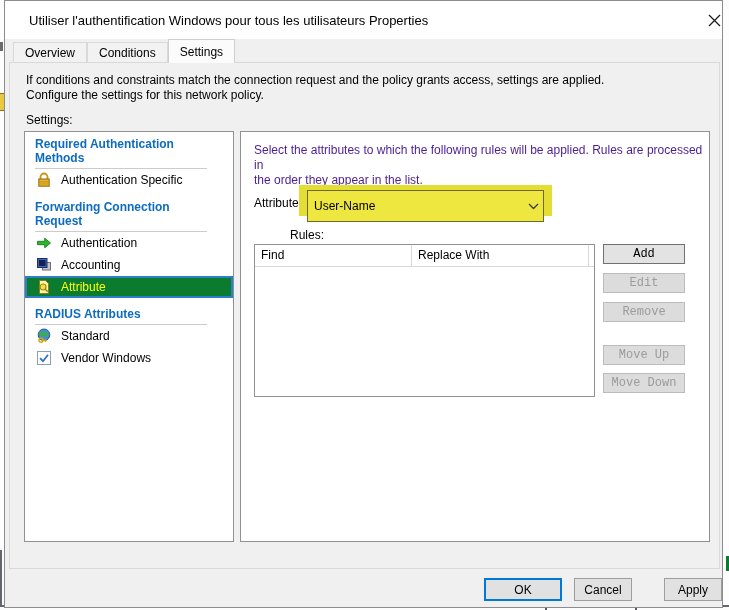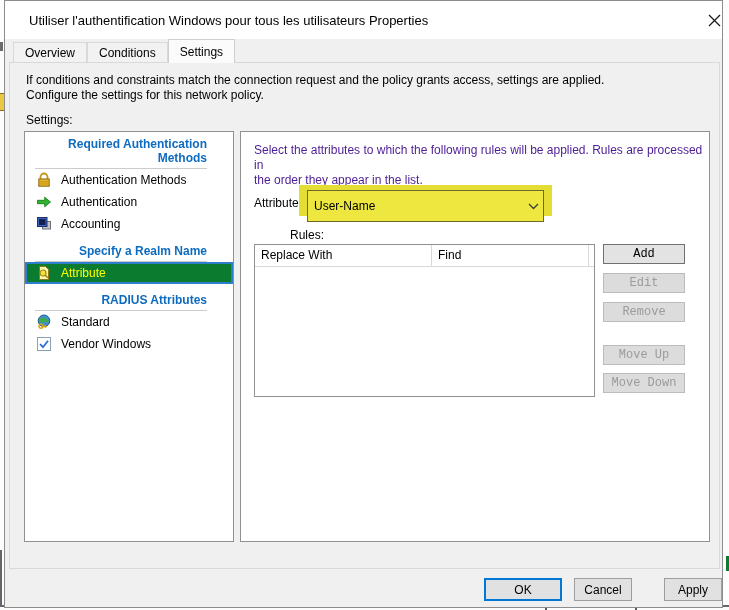--- a/index.html
+++ b/index.html
@@ -26,21 +26,21 @@
   .tab{box-sizing:border-box;font-size:12px;color:#000;padding:3px 11px 12px 11px;border:1px solid #d9d9d9;border-bottom:none;background:#f2f2f2;height:21px;cursor:pointer;}
   .tab.active{background:#fbfbfb;height:24px;padding-top:5px;position:relative;z-index:3;border-color:#cfcfcf;}
 
   .tab-page{position:absolute;left:4px;top:61px;width:711px;height:507px;background:#f0f0f0;border:1px solid #d9d9d9;box-sizing:border-box;z-index:1;}
 
   .intro{position:absolute;left:16px;top:10px;font-size:12px;line-height:15px;color:#000;}
   .settings-label{position:absolute;left:16px;top:50px;font-size:12px;color:#000;}
 
   
   .tree-panel{position:absolute;left:14px;top:68px;width:210px;height:411px;background:#ffffff;border:1px solid #919191;box-sizing:border-box;overflow:hidden;}
-  .tree-header{margin:5px 8px 0 10px;padding-bottom:3px;border-bottom:1px solid #cccccc;color:#0e6cc0;font-weight:bold;font-size:12px;line-height:14px;width:172px;text-align:right;}
+  .tree-header{margin:5px 8px 0 10px;padding-bottom:3px;border-bottom:1px solid #cccccc;color:#0e6cc0;font-weight:bold;font-size:12px;line-height:14px;width:172px;}
   .tree-header + .tree-header, .tree-item + .tree-header{margin-top:9px;}
   .tree-item{display:flex;align-items:center;gap:9px;padding:3px 2px 3px 11px;font-size:12px;color:#000;cursor:pointer;}
   .tree-item.selected{background:#0b7c2f;border:2px solid #2d7fc9;padding:1px 0 1px 9px;color:#ffff00;}
   .icon{width:16px;height:16px;flex:0 0 16px;display:inline-block;}
   .icon svg{display:block;}
 
   
   .right-panel{position:absolute;left:230px;top:68px;width:470px;height:411px;background:#ffffff;border:1px solid #919191;box-sizing:border-box;}
   .panel-desc{position:absolute;left:13px;top:11px;font-size:12px;line-height:15px;color:#4c1d95;white-space:pre-line;}
   .attr-label{position:absolute;left:13px;top:64px;font-size:12px;color:#000;}
@@ -115,23 +115,24 @@
 
         <div class="tree-item">
           <span class="icon">
             <svg width="16" height="16" viewBox="0 0 16 16">
                 <path d="M4.5 7.5V5a3.5 3.5 0 0 1 7 0v2.5" fill="none" stroke="#c79516" stroke-width="1.8"></path>
                 <rect x="2.8" y="7" width="10.4" height="7.2" fill="#e8b72a" stroke="#8a6914"></rect>
                 <rect x="2.8" y="9.2" width="10.4" height="1.1" fill="#c79516"></rect>
                 <rect x="2.8" y="11.4" width="10.4" height="1.1" fill="#c79516"></rect>
               </svg>
           </span>
-          <span>Authentication Methods</span>
-        </div>
-
+          <span>Authentication Specific</span>
+        </div>
+
+        <div class="tree-header">Forwarding Connection Request</div>
 
         <div class="tree-item">
           <span class="icon">
             <svg width="16" height="16" viewBox="0 0 16 16">
                 <path d="M1.5 6.3h7.2V3.2l5.8 4.8-5.8 4.8V9.7H1.5z" fill="#2eb52e" stroke="#1d7a1d" stroke-width="0.9"></path>
               </svg>
           </span>
           <span>Authentication</span>
         </div>
 
@@ -139,21 +140,20 @@
           <span class="icon">
             <svg width="16" height="16" viewBox="0 0 16 16">
                 <rect x="6.5" y="5.5" width="8" height="7.5" fill="#c2c5cb" stroke="#6e7177"></rect>
                 <rect x="1.5" y="1.5" width="9.5" height="9" fill="#3a66c6" stroke="#1f2f66"></rect>
                 <rect x="3" y="3" width="6.5" height="6" fill="#16204e"></rect>
               </svg>
           </span>
           <span>Accounting</span>
         </div>
 
-        <div class="tree-header">Specify a Realm Name</div>
 
         <div class="tree-item selected">
           <span class="icon">
             <svg width="16" height="16" viewBox="0 0 16 16">
                 <path d="M3.5 1.5h6l3 3v10h-9z" fill="#fdf6b0" stroke="#8a7a1a"></path>
                 <circle cx="7" cy="8" r="3" fill="#f7e23c" stroke="#a08a10" stroke-width="1.2"></circle>
                 <line x1="9.2" y1="10.2" x2="11.8" y2="12.8" stroke="#a08a10" stroke-width="1.6"></line>
               </svg>
           </span>
           <span>Attribute</span>
@@ -201,22 +201,22 @@
             <svg width="11" height="7" viewBox="0 0 11 7">
                 <polyline points="1,1 5.5,5.5 10,1" fill="none" stroke="#3c3c3c" stroke-width="1.3"></polyline>
               </svg>
           </span>
         </div>
 
         <div class="rules-label">Rules:</div>
 
         <div class="rules-list">
           <div class="lv-header">
+            <div class="lv-col c1">Find</div>
             <div class="lv-col c2">Replace With</div>
-            <div class="lv-col c1">Find</div>
           </div>
           <div class="lv-body"></div>
         </div>
 
         <button class="side-btn enabled btn-add">Add</button>
         <button class="side-btn disabled btn-edit" disabled="">Edit</button>
         <button class="side-btn disabled btn-remove" disabled="">Remove</button>
         <button class="side-btn disabled btn-moveup" disabled="">Move Up</button>
         <button class="side-btn disabled btn-movedown" disabled="">Move Down</button>
 

